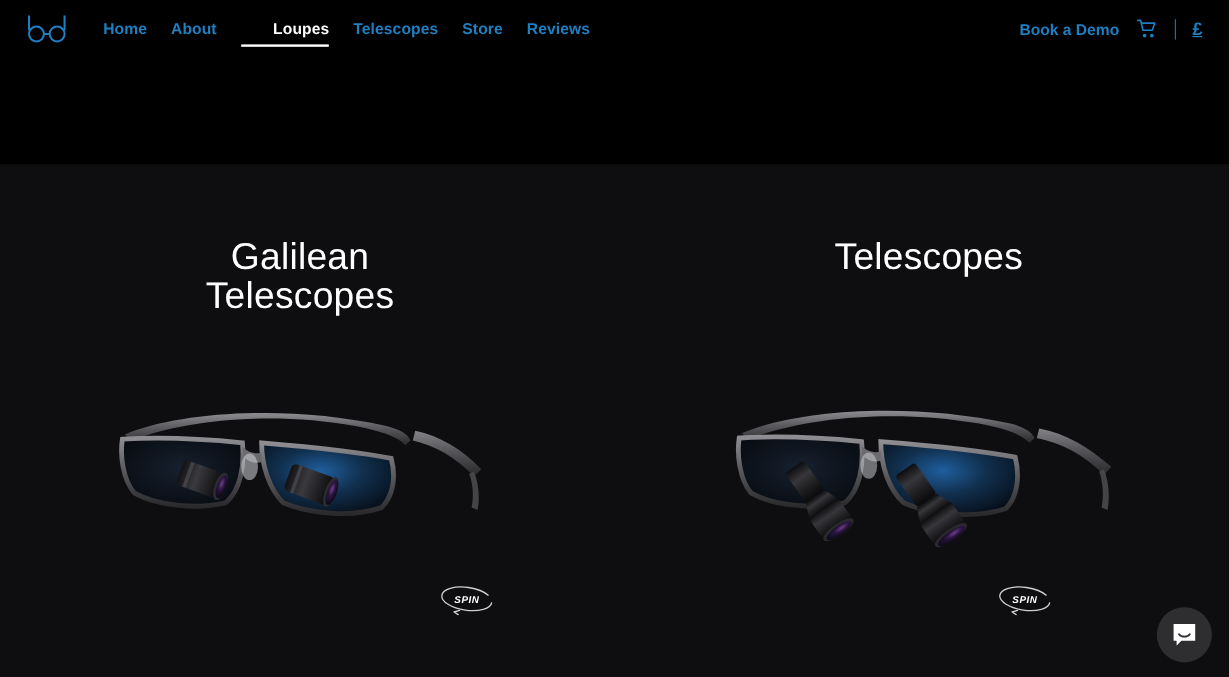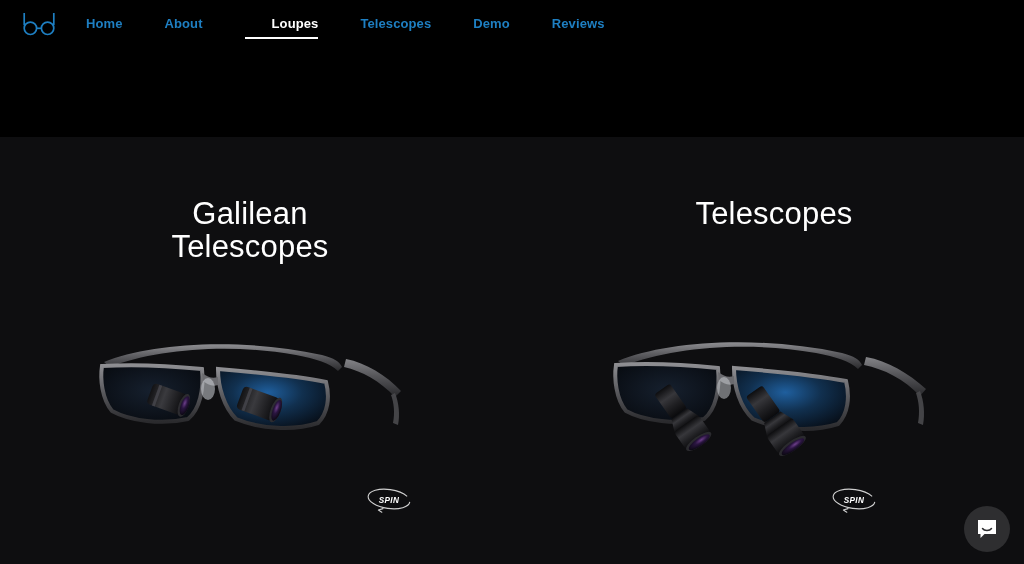--- a/index.html
+++ b/index.html
@@ -15,21 +15,21 @@
   #header {
     position:absolute; left:0; top:0; width:1024px; height:137px;
     background:#000000;
   }
   #navbar {
     position:absolute; left:0; top:0; width:1024px; height:48px;
     display:flex; align-items:center;
   }
   #logo { margin-left:22px; display:block; width:34px; height:26px; }
   #nav-links {
-    display:flex; align-items:center; margin-left:30px; gap:42px;
+    display:flex; align-items:center; margin-left:30px; gap:20px;
   }
   .nav-link {
     color:#1e7fc2; font-size:13px; font-weight:bold;
     letter-spacing:.1px; text-decoration:none; white-space:nowrap;
     position:relative; padding-bottom:2px;
   }
   .nav-link.active { color:#ffffff;padding-left:27px; }
   .nav-link.active::after {
     content:""; position:absolute; left:0; right:0; bottom:-6px;
     height:2px; background:#ffffff;
@@ -107,24 +107,41 @@
             <path d="M14.6 17.3 h4.8"></path>
           </g>
         </svg>
       </a>
 
       <div id="nav-links">
         <a class="nav-link" href="#">Home</a>
         <a class="nav-link" href="#">About</a>
         <a class="nav-link active" href="#">Loupes</a>
         <a class="nav-link" href="#">Telescopes</a>
-        <a class="nav-link" href="#">Demo</a>
+        <a class="nav-link" href="#">Store</a>
         <a class="nav-link" href="#">Reviews</a>
       </div>
 
+      <div id="nav-right">
+        <a id="book-demo" href="#">Book a Demo</a>
+
+        <a href="#" style="display:block;line-height:0;">
+          <svg id="cart-icon" viewBox="0 0 20 20">
+            <g fill="none" stroke="#1e7fc2" stroke-width="1.5" stroke-linecap="round" stroke-linejoin="round">
+              <path d="M1.3 2.2 h2.6 l2.2 9.1 h8.6 l2.3 -6.6 H5.1"></path>
+            </g>
+            <circle cx="7.6" cy="16.3" r="1.7" fill="#1e7fc2"></circle>
+            <circle cx="14.3" cy="16.3" r="1.7" fill="#1e7fc2"></circle>
+          </svg>
+        </a>
+
+        <div id="nav-divider"></div>
+
+        <a href="#" id="currency">£</a>
+      </div>
 
     </nav>
   </header>
 
   <main id="main">
     <div id="product-grid">
 
       <section class="product-card">
         <h2 class="product-title">
           <span class="line">Galilean</span>

